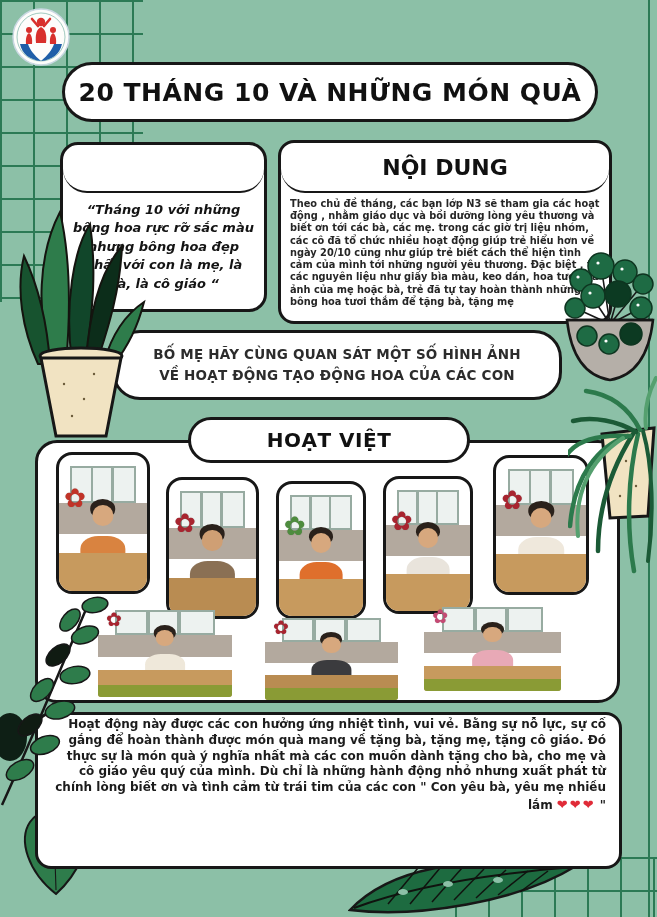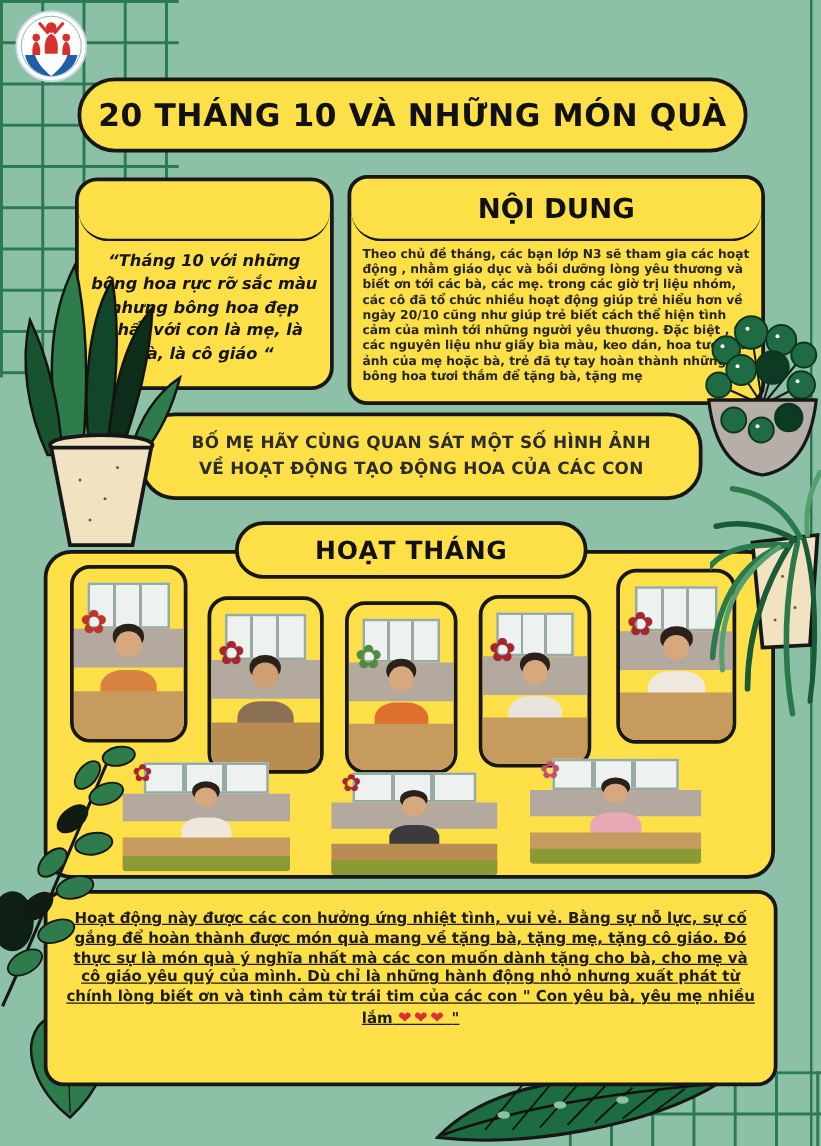--- a/index.html
+++ b/index.html
@@ -11,21 +11,21 @@
   .grid { position:absolute; z-index:0;
     background-image:
       linear-gradient(to right, #2c7a55 2px, transparent 2px),
       linear-gradient(to bottom, #2c7a55 2px, transparent 2px);
     background-size:33px 33px; }
   .grid-tl { left:0; top:0; width:143px; height:302px; }
   .grid-br { left:455px; top:857px; width:202px; height:60px; }
   .edge-line { position:absolute; left:648px; top:0; width:2px; height:917px; background:#2c7a55; z-index:0; }
 
   
-  .panel { position:absolute; background:#fde047; border:3px solid #171717; z-index:2; }
+  .panel { position:absolute; background:#ffffff; border:3px solid #171717; z-index:2; }
   .title-pill { left:62px; top:62px; width:536px; height:60px; border-radius:31px;
     display:flex; align-items:center; justify-content:center; }
   .title-pill h1 { font-size:25px; font-weight:800; color:#111; letter-spacing:.5px; }
 
   .quote-card { left:60px; top:142px; width:207px; height:170px; border-radius:18px; }
   .card-head { border-bottom:2.5px solid #171717; display:flex; align-items:center; justify-content:center;border-radius:24px; }
   .quote-card .card-head { height:48px; }
   .quote-body { padding:8px 9px; font-size:13px; font-weight:700; font-style:italic;
     text-align:center; color:#141414; line-height:1.42; }
 
@@ -42,22 +42,22 @@
 
   .activity-pill { left:188px; top:417px; width:282px; height:46px; border-radius:23px; z-index:4;
     display:flex; align-items:center; justify-content:center; }
   .activity-pill h2 { font-size:20px; font-weight:800; color:#111; letter-spacing:.5px; }
 
   .photo-panel { left:35px; top:440px; width:585px; height:263px; border-radius:22px; }
 
   .congrats-panel { left:35px; top:712px; width:587px; height:157px; border-radius:16px; }
   .congrats-panel .card-head { height:45px; }
   .congrats-panel h2 { font-size:16px; font-weight:800; color:#111; letter-spacing:.3px; }
-  .congrats-body { padding:12px 13px; font-size:12px; font-weight:600; color:#1c1c1c;
-    line-height:1.32; text-align:center;text-decoration:underline; }
+  .congrats-body { padding:2px 13px; font-size:12px; font-weight:600; color:#1c1c1c;
+    line-height:1.32; text-align:right; }
   .hearts { color:#e02b38; letter-spacing:2px; font-size:13px; font-style:normal; }
 
   
   .photo { position:absolute; overflow:hidden; background:var(--wall); z-index:3; }
   .photo.bordered { border:3px solid #171717; border-radius:16px; }
   .photo.landscape { border-radius:3px; }
   .ph-window { position:absolute; top:8%; left:13%; width:74%; height:27%;
     background:#edf2f0; border:2px solid #97aba1;
     background-image:linear-gradient(90deg, transparent 0 30%, #97aba1 30% 34%,
       transparent 34% 63%, #97aba1 63% 67%, transparent 67%); }
@@ -120,21 +120,21 @@
   </div>
 
   <div class="panel observe-banner">
     <span>BỐ MẸ HÃY CÙNG QUAN SÁT MỘT SỐ HÌNH ẢNH</span>
     <span>VỀ HOẠT ĐỘNG TẠO ĐỘNG HOA CỦA CÁC CON</span>
   </div>
 
   <div class="panel photo-panel"></div>
 
   <div class="panel activity-pill">
-    <h2>HOẠT THÁNG</h2>
+    <h2>HOẠT VIỆT</h2>
   </div>
 
   <div class="photo bordered" style="left:56px;top:452px;width:94px;height:142px">
     <div style="position:absolute;inset:0;--wall:#a4cc6d;--table:#c79a5e;--skin:#d7a87e;--shirt:#d98340;--flw:#c13328">
       <div class="ph-window"></div>
       <div class="ph-fence"></div>
       <div class="ph-child">
         <div class="ph-hair"></div>
           <div class="ph-face"></div>
           <div class="ph-shirt"></div>

